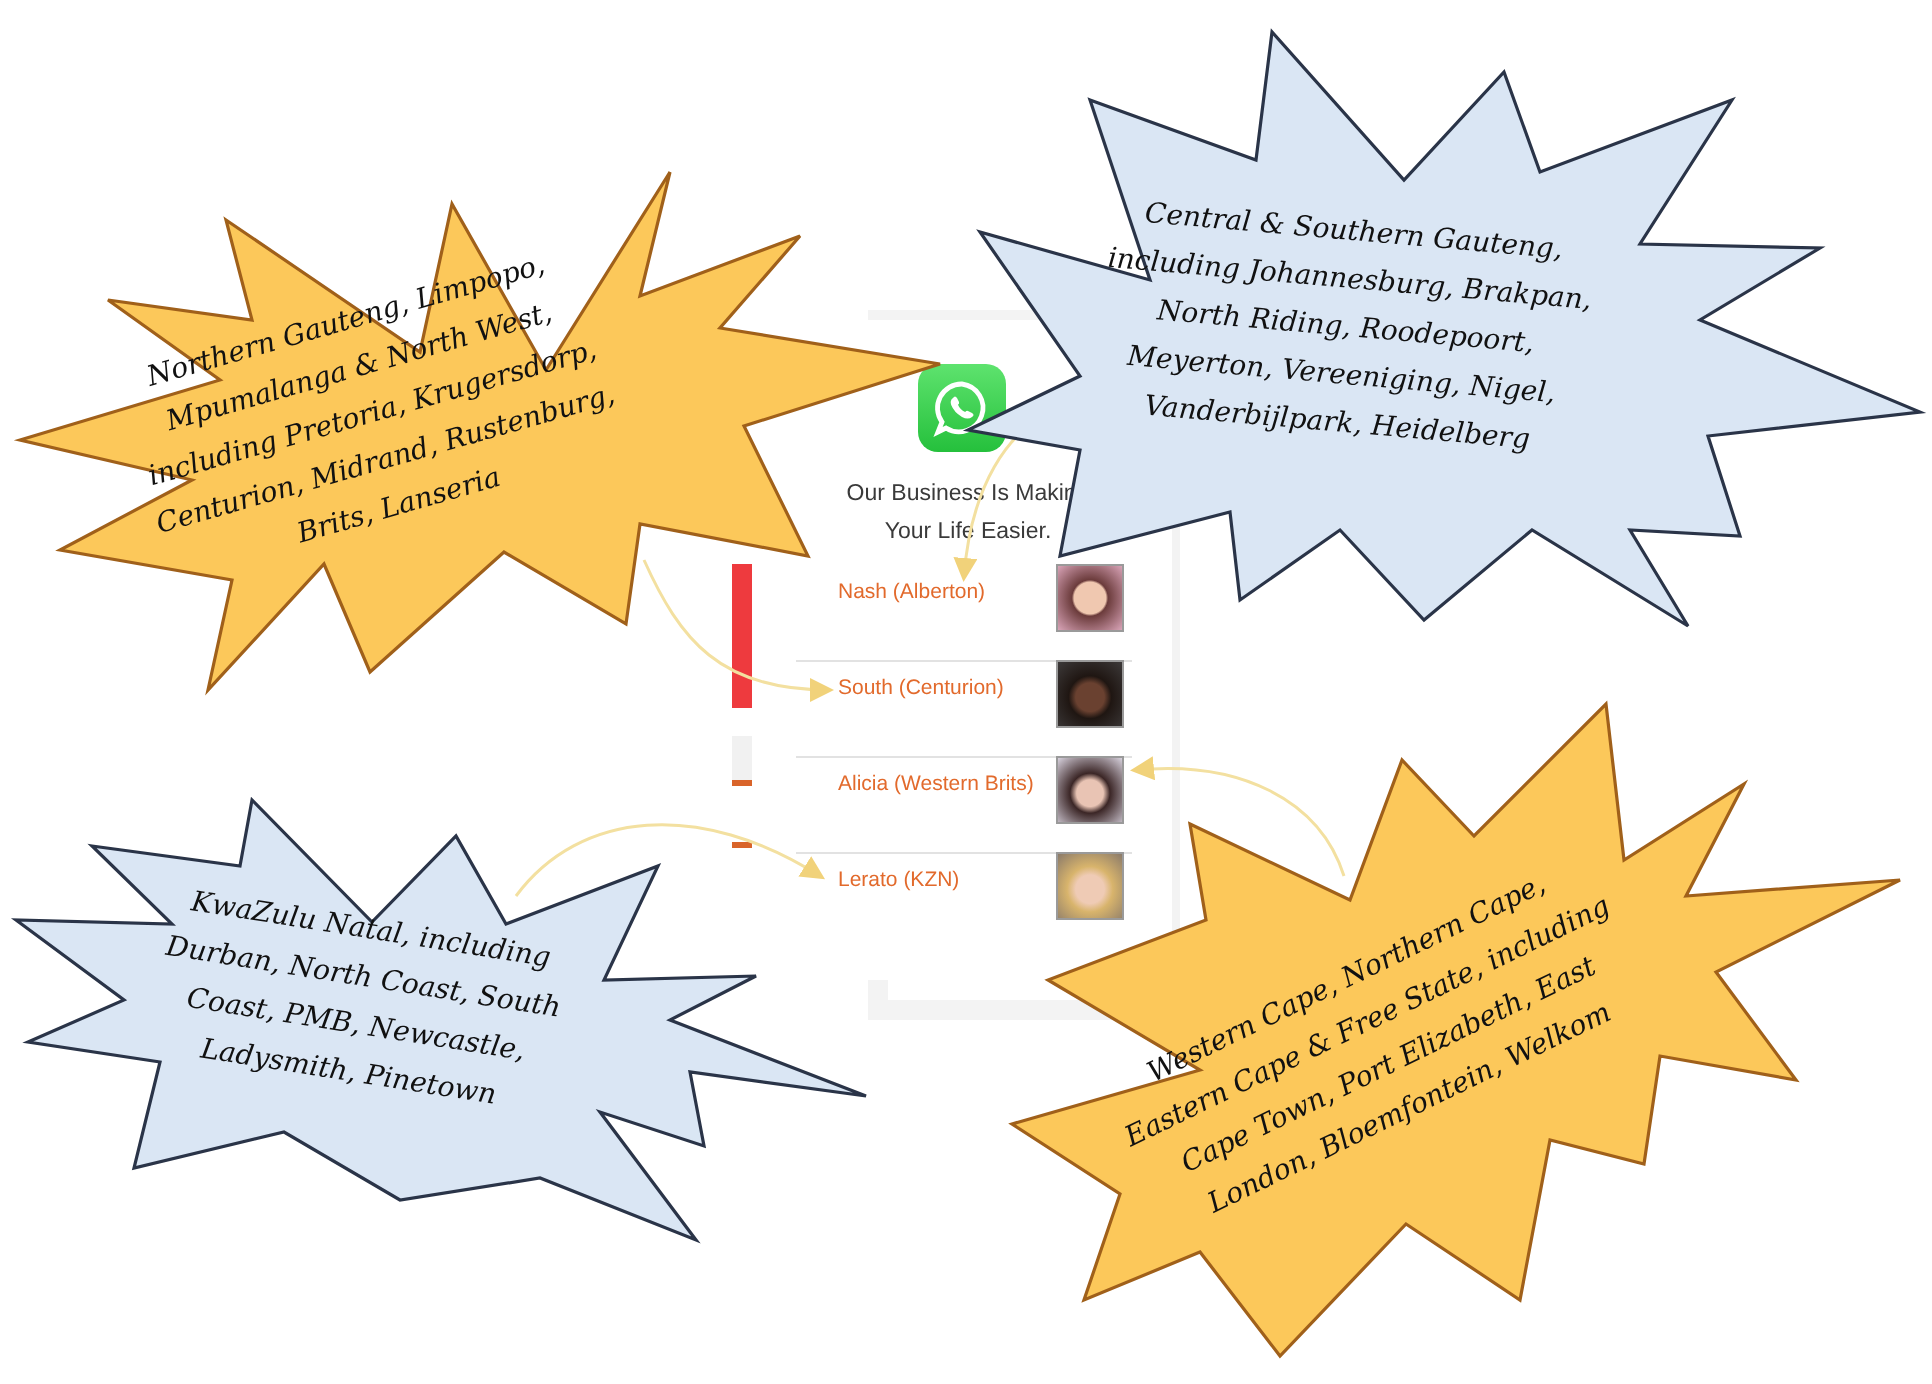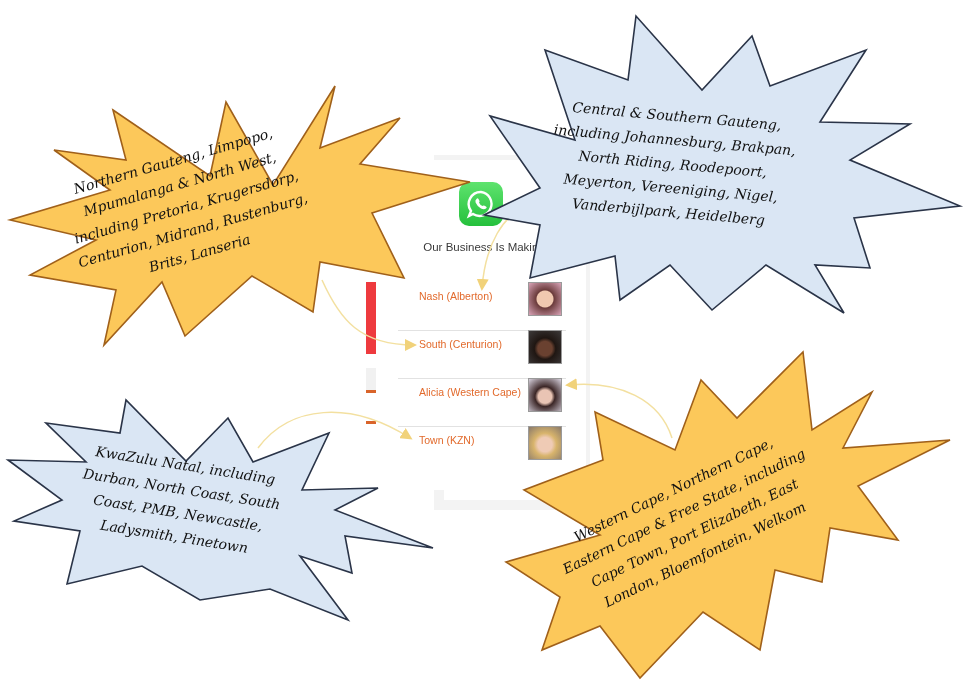--- a/index.html
+++ b/index.html
@@ -67,36 +67,37 @@
 
 <div class="wa-icon">
   <svg width="30" height="30" viewBox="0 0 30 30">
     <path d="M15 3 A12 12 0 1 1 7 25 L3 27 L5 22 A12 12 0 0 1 15 3 Z" fill="none" stroke="#fff" stroke-width="2.4"></path>
     <path d="M10.5 10 q1-1.5 2 0 l1 2 q0.3 0.8 -0.5 1.4 q1 2.5 3.6 3.6 q0.6 -0.8 1.4 -0.5 l2 1 q1.5 1 0 2 q-2 1.6 -5 0 q-4 -2.4 -5.4 -6 q-0.8 -2.3 0.9 -3.5z" fill="#fff"></path>
   </svg>
 </div>
 
 <div class="tagline">
   <div>Our Business Is Making</div>
+  <div>Your Life Easier.</div>
 </div>
 
 <div class="agent-row" style="top:282px">
   <span class="agent-name">Nash (Alberton)</span>
   <div class="agent-photo" style="background:radial-gradient(circle at 50% 50%, #f0c8b0 35%, #6b3b3b 40%, #d9a4b8 100%);"></div>
 </div>
 <div class="agent-row" style="top:330px">
   <span class="agent-name">South (Centurion)</span>
   <div class="agent-photo" style="background:radial-gradient(circle at 50% 55%, #6a4130 30%, #1f1612 45%, #3d3a3a 100%);"></div>
 </div>
 <div class="agent-row" style="top:378px">
-  <span class="agent-name">Alicia (Western Cape)</span>
+  <span class="agent-name">Alicia (Western Brits)</span>
   <div class="agent-photo" style="background:radial-gradient(circle at 50% 55%, #e9c4b4 28%, #3b2626 42%, #d8d2de 100%);"></div>
 </div>
 <div class="agent-row" style="top:426px; border-bottom:none">
-  <span class="agent-name">Town (KZN)</span>
+  <span class="agent-name">Lerato (KZN)</span>
   <div class="agent-photo" style="background:radial-gradient(circle at 50% 55%, #efcbb5 30%, #d8b46c 48%, #8a7a6a 100%);"></div>
 </div>
 
 <svg class="overlay" width="966" height="692" viewBox="0 0 966 692">
   <defs>
     <marker id="ah" markerWidth="8" markerHeight="8" refX="6" refY="4" orient="auto">
       <path d="M0,0 L8,4 L0,8 z" fill="#f1d27a"></path>
     </marker>
   </defs>
 

